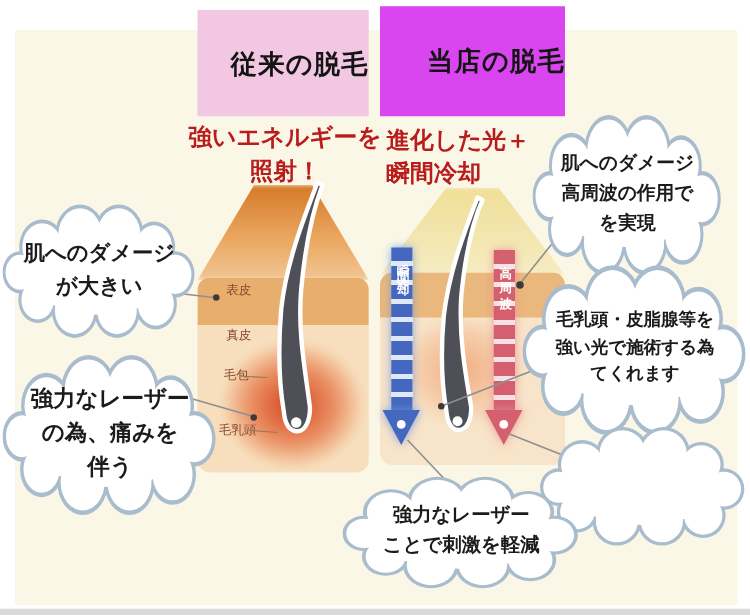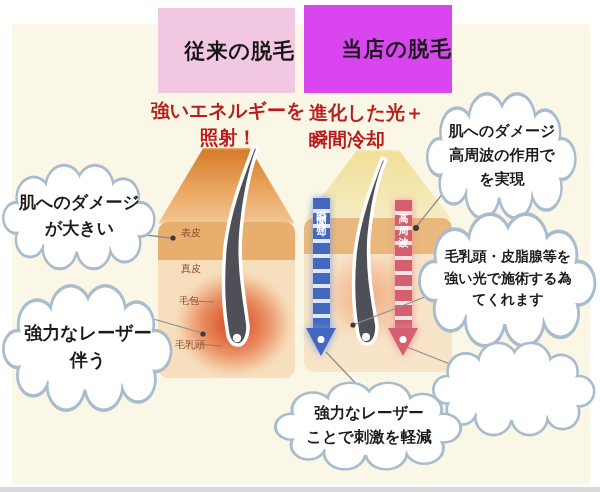--- a/index.html
+++ b/index.html
@@ -206,20 +206,21 @@
     <span>が大きい</span>
   </div>
 </div>
 
 <div class="cloud" style="left:2px;top:282px;width:172px;height:132px;">
   <svg class="shape" viewBox="0 0 220 130" preserveAspectRatio="none">
       <use href="#cloudshape"></use>
     </svg>
   <div class="txt" style="font-size:18px;line-height:1.5;">
     <span>強力なレーザー</span>
+    <span>の為、痛みを</span>
     <span>伴う</span>
   </div>
 </div>
 
 <div class="cloud" style="left:426px;top:90px;width:152px;height:132px;">
   <svg class="shape" viewBox="0 0 220 130" preserveAspectRatio="none">
       <use href="#cloudshape"></use>
     </svg>
   <div class="txt" style="font-size:15px;line-height:1.6;">
     <span>肌へのダメージ</span>

